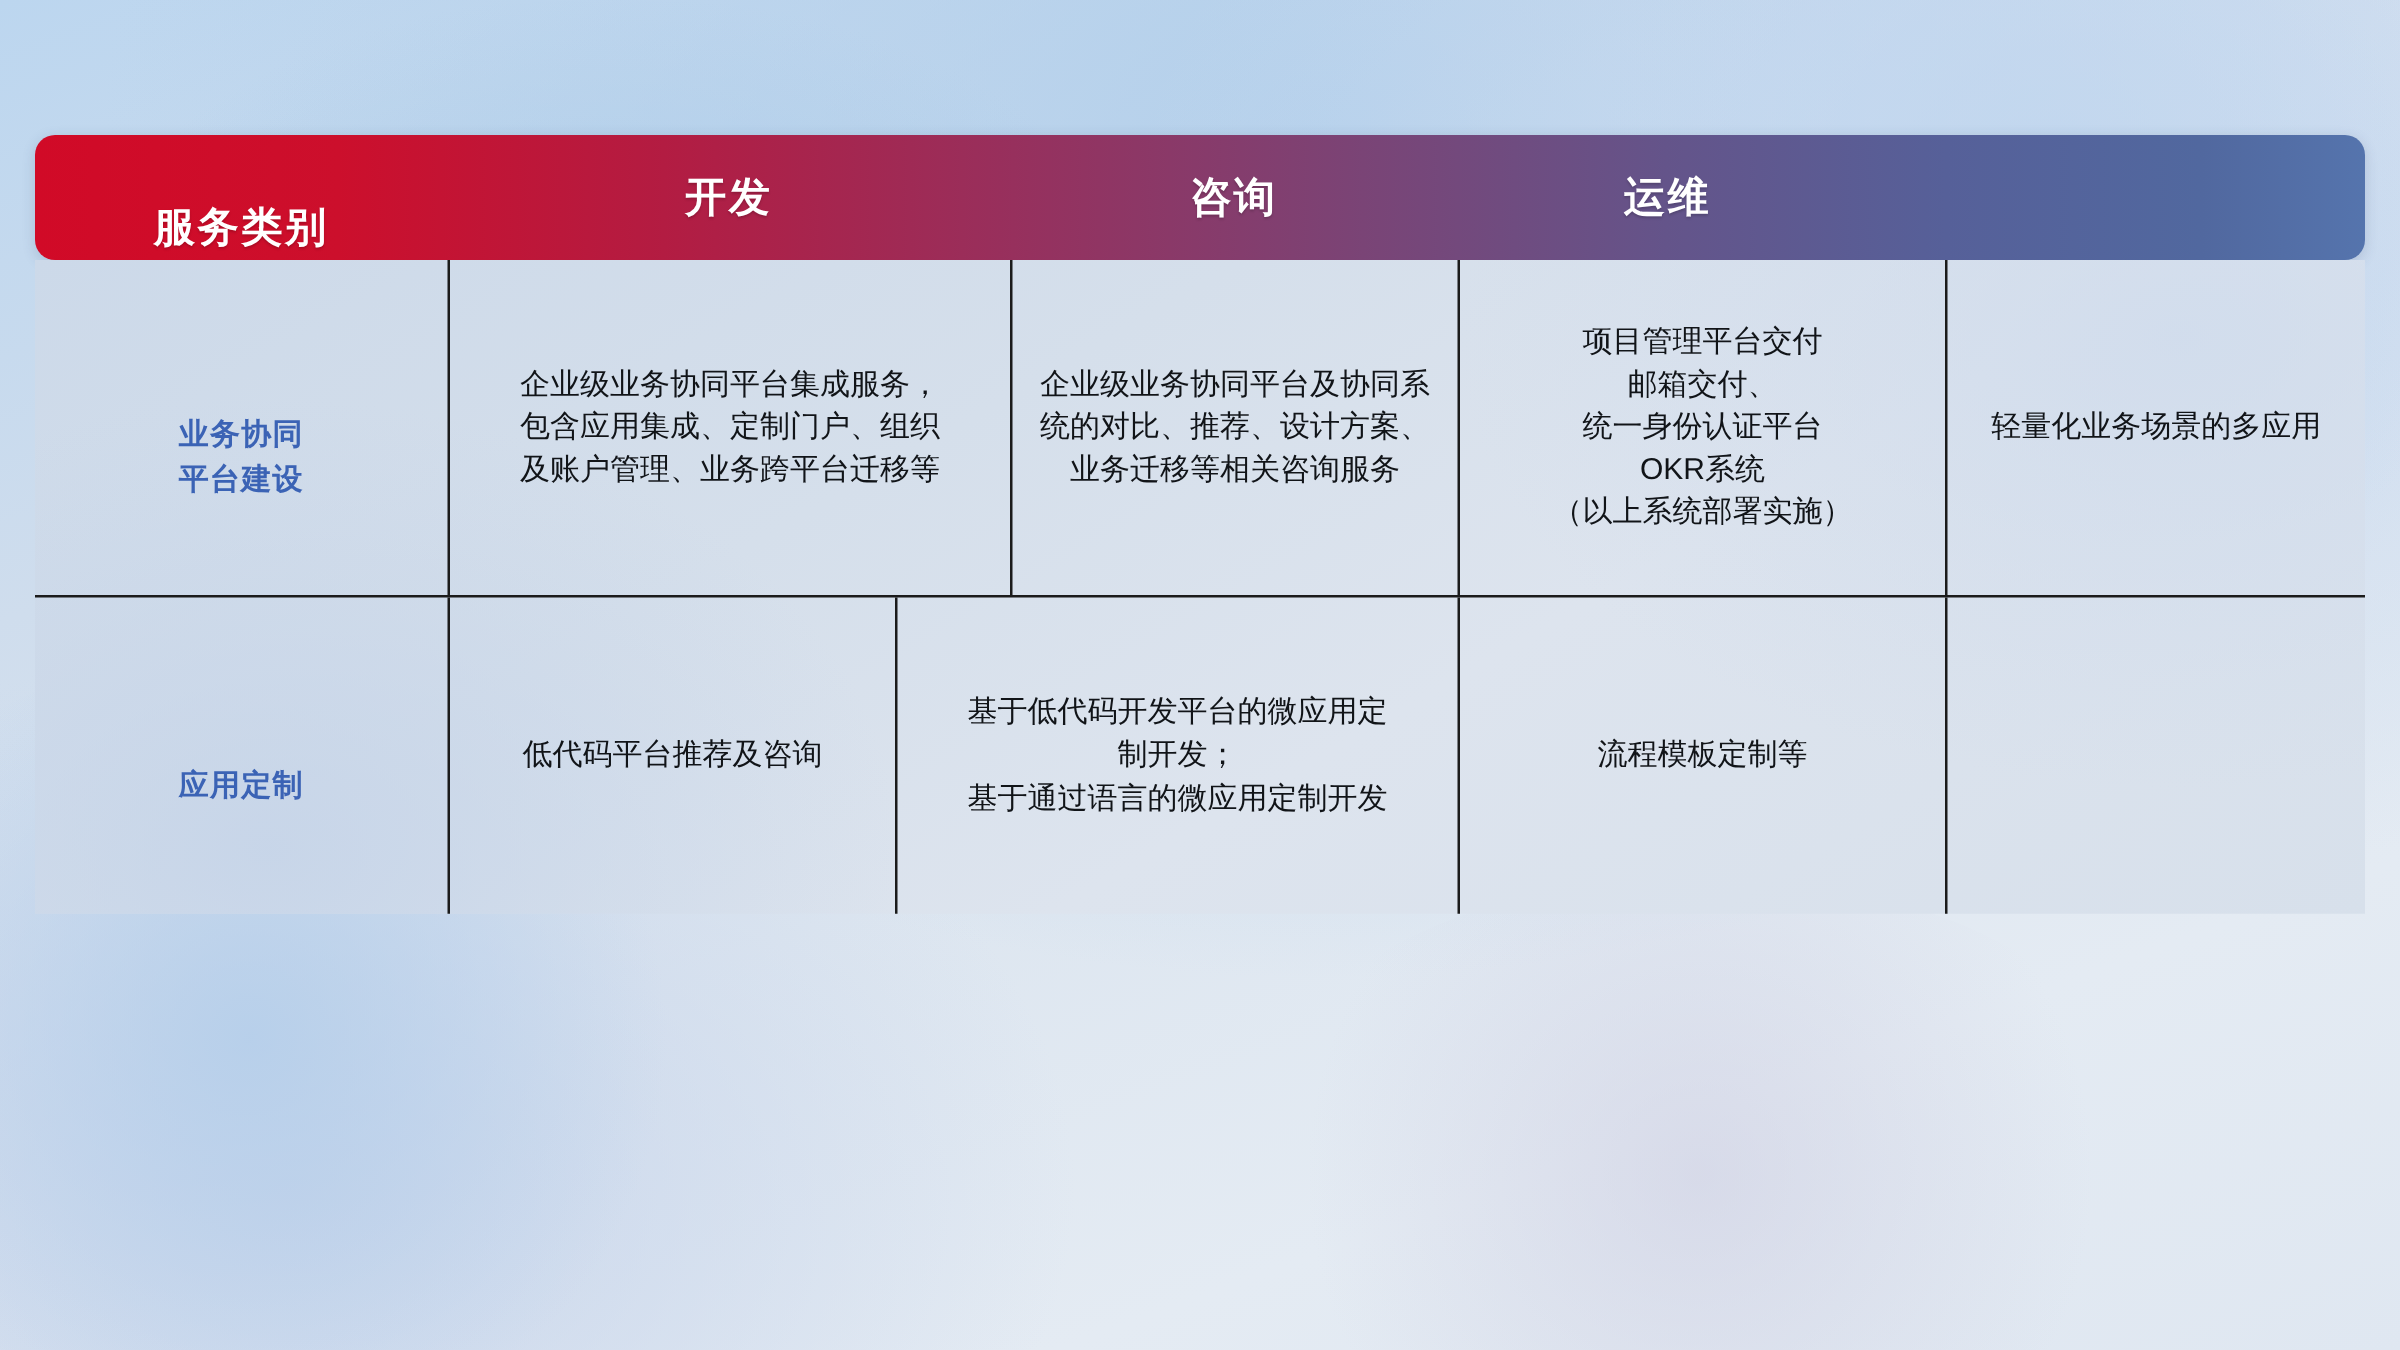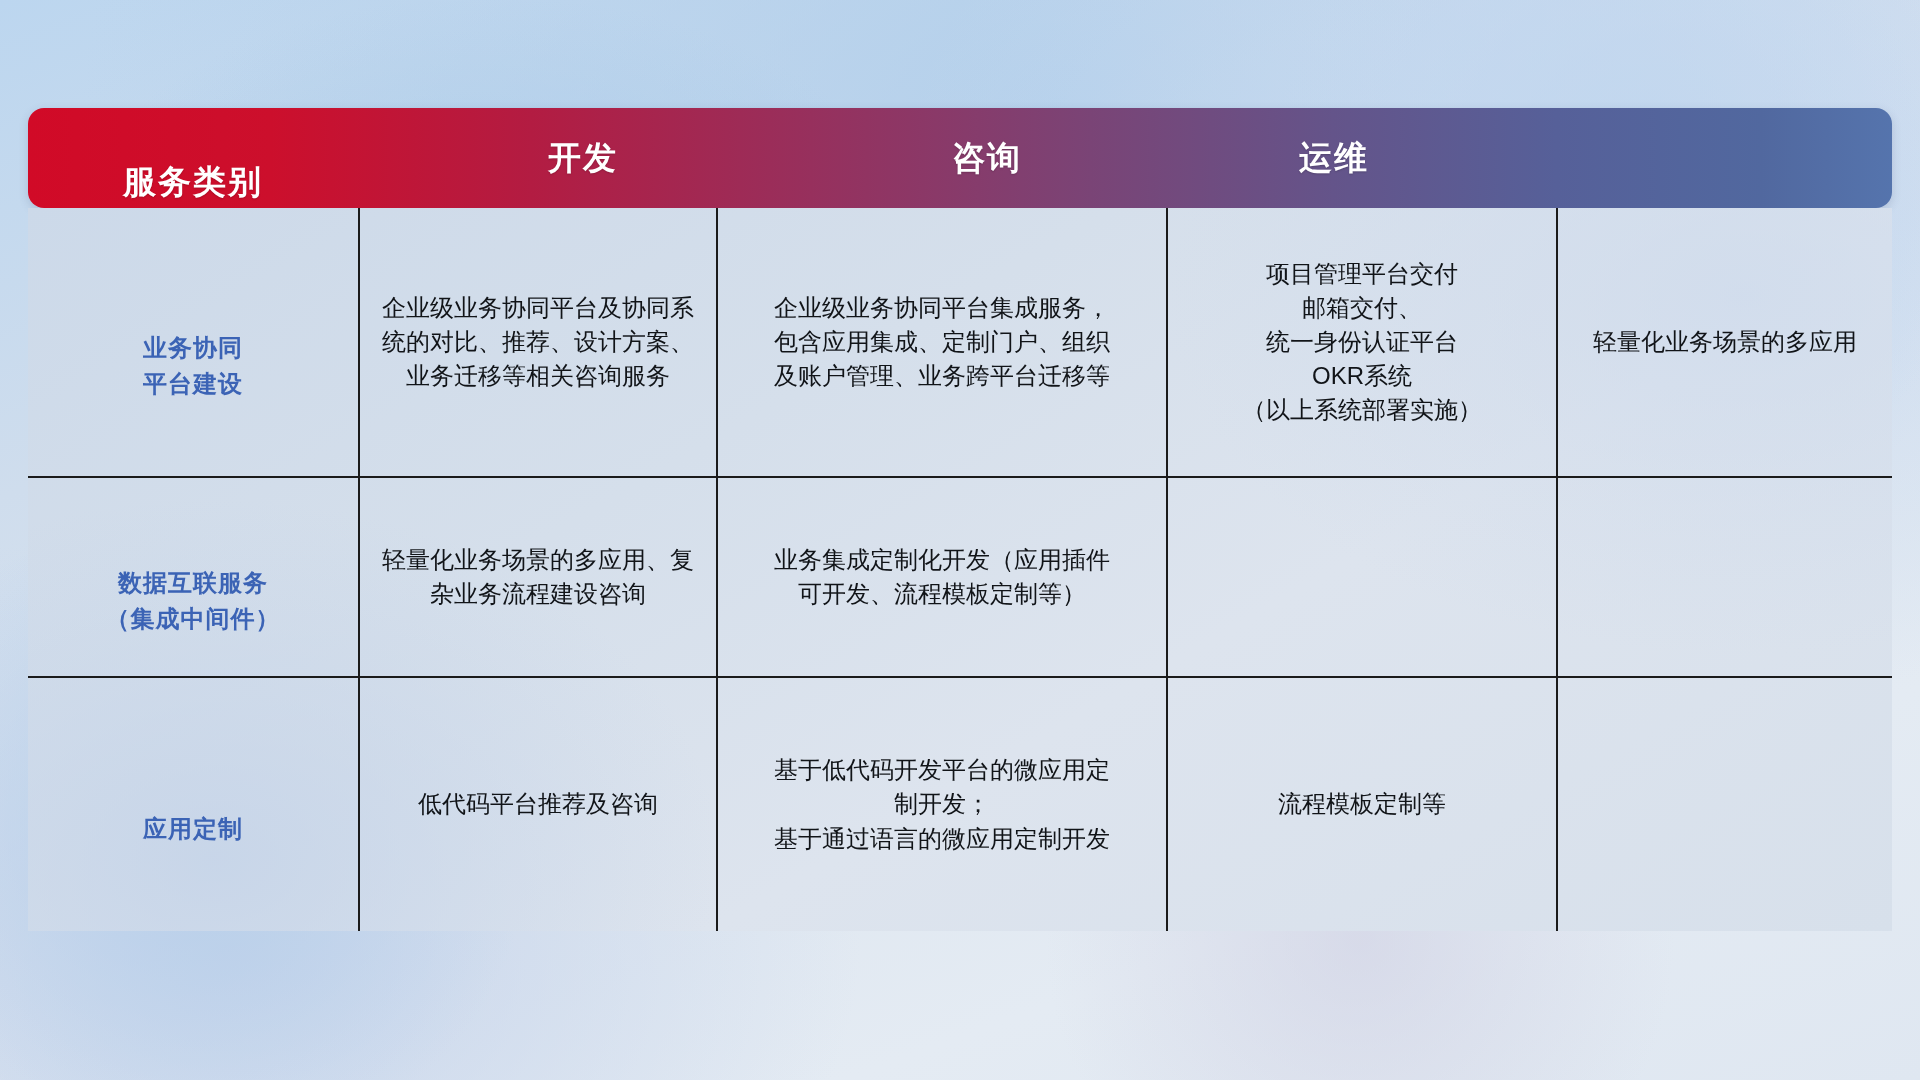--- a/index.html
+++ b/index.html
@@ -158,44 +158,34 @@
       <div class="header-cell c2">开发</div>
       <div class="header-cell c1">咨询</div>
       <div class="header-cell c4">运维</div>
     </div>
 
     <div class="body-grid">
 
       <div class="row r0">
         <div class="cell cat c0">业务协同
 平台建设</div>
+        <div class="cell c2">企业级业务协同平台集成服务，
+包含应用集成、定制门户、组织
+及账户管理、业务跨平台迁移等</div>
         <div class="cell c1">企业级业务协同平台及协同系
 统的对比、推荐、设计方案、
 业务迁移等相关咨询服务</div>
-        <div class="cell c2">企业级业务协同平台集成服务，
-包含应用集成、定制门户、组织
-及账户管理、业务跨平台迁移等</div>
         <div class="cell c3">项目管理平台交付
 邮箱交付、
 统一身份认证平台
 OKR系统
 （以上系统部署实施）</div>
         <div class="cell c4">轻量化业务场景的多应用</div>
       </div>
 
-      <div class="row r1">
-        <div class="cell cat c0">数据互联服务
-（集成中间件）</div>
-        <div class="cell c1">轻量化业务场景的多应用、复
-杂业务流程建设咨询</div>
-        <div class="cell c2">业务集成定制化开发（应用插件
-可开发、流程模板定制等）</div>
-        <div class="cell c3"></div>
-        <div class="cell c4"></div>
-      </div>
 
       <div class="row r2">
         <div class="cell cat c0">应用定制</div>
         <div class="cell c1">低代码平台推荐及咨询</div>
         <div class="cell c2">基于低代码开发平台的微应用定
 制开发；
 基于通过语言的微应用定制开发</div>
         <div class="cell c3">流程模板定制等</div>
         <div class="cell c4"></div>
       </div>

